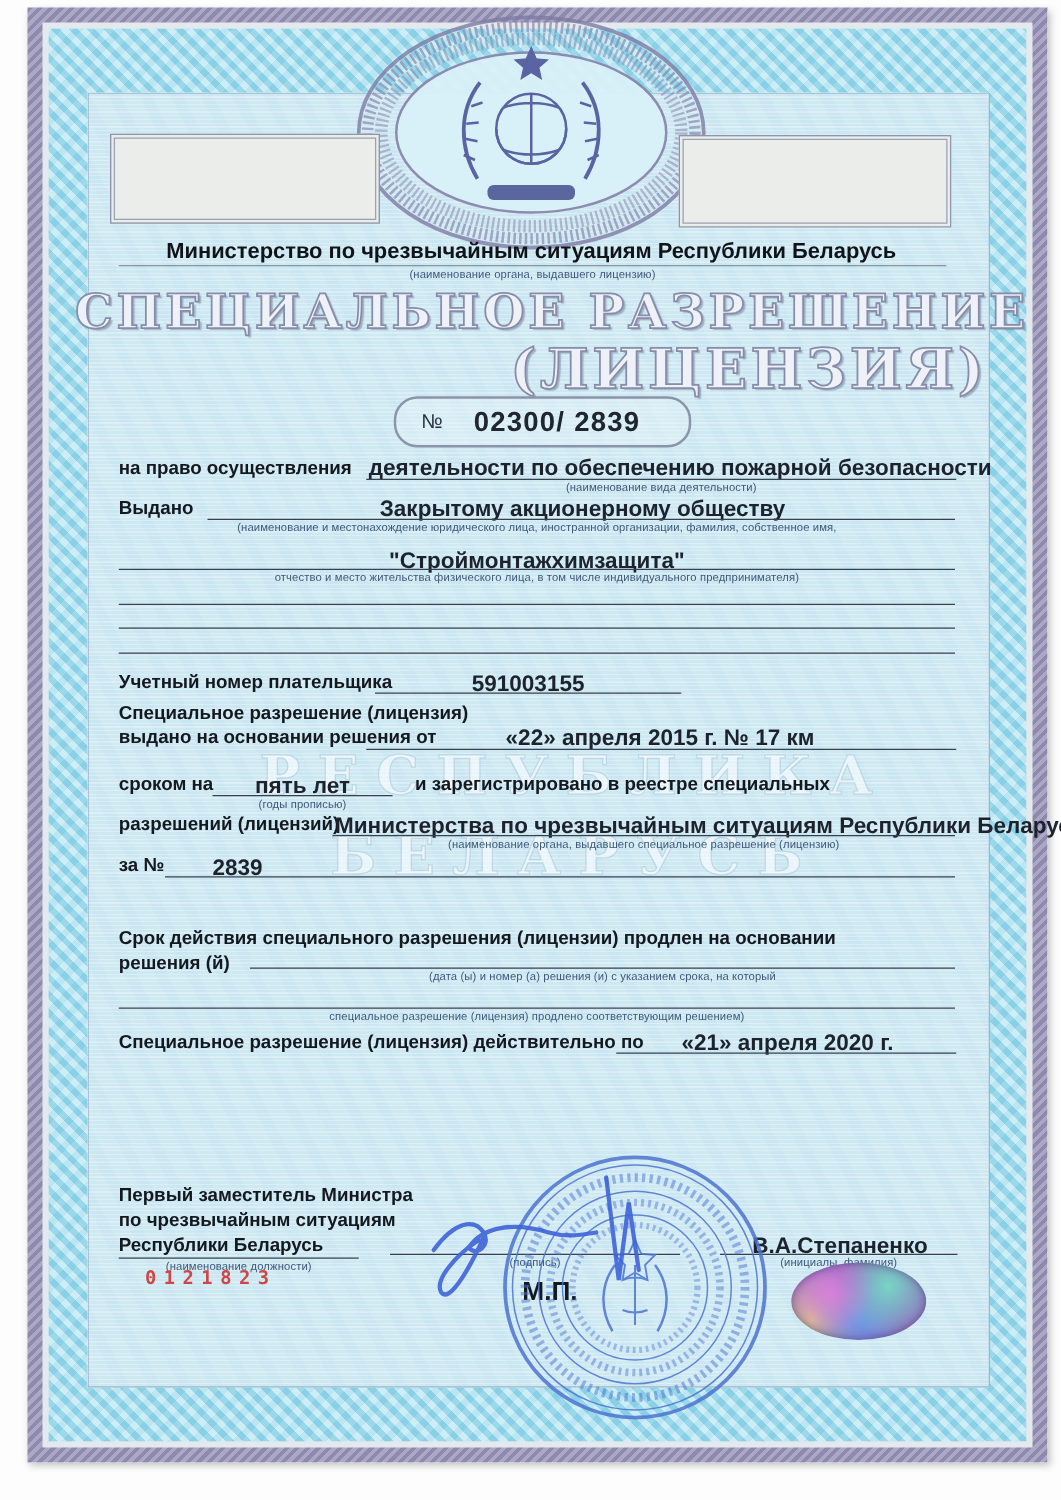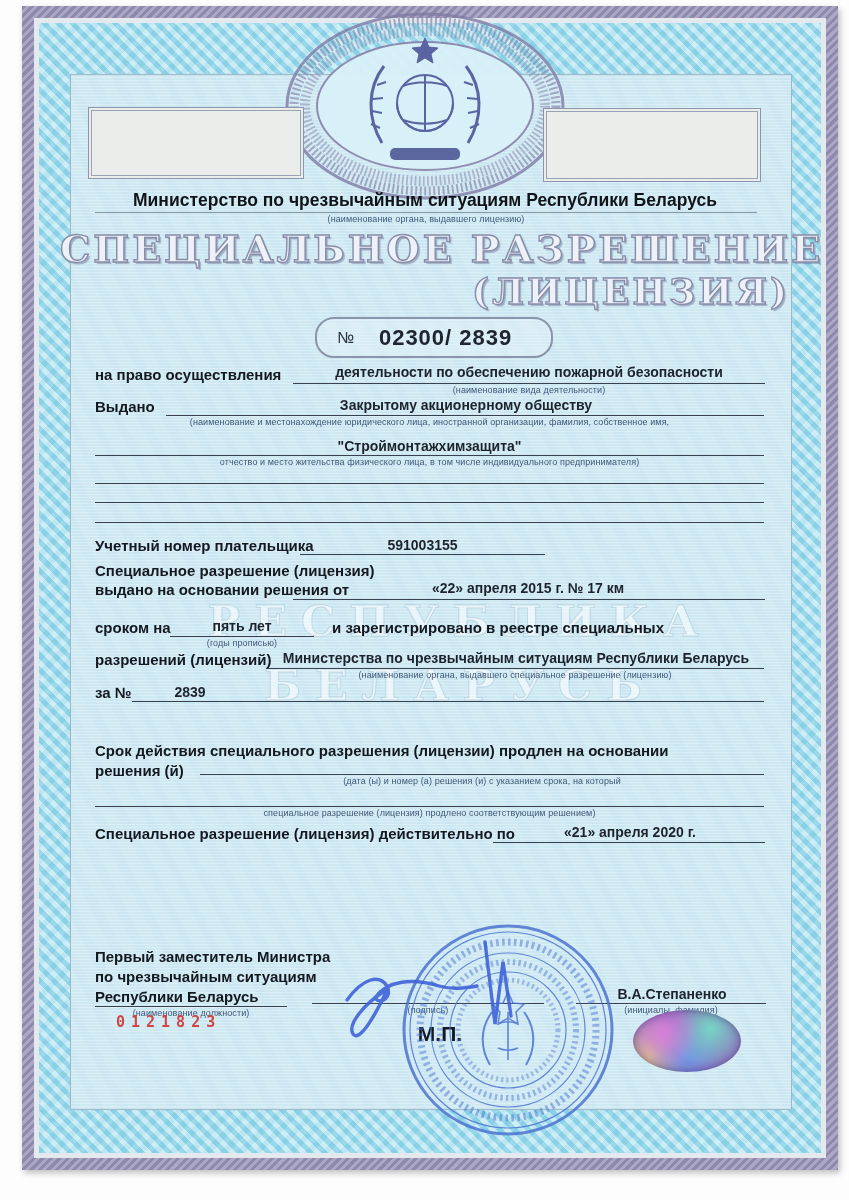--- a/index.html
+++ b/index.html
@@ -16,21 +16,21 @@
            repeating-linear-gradient(45deg,rgba(120,200,225,.55) 0 5px,rgba(210,240,248,.55) 5px 10px),
            repeating-linear-gradient(-45deg,#9ed8ea 0 6px,#c6ebf5 6px 12px);}
   .inner{position:absolute;left:48px;top:68px;right:46px;bottom:60px;
          background:
            repeating-linear-gradient(0deg,rgba(255,255,255,.28) 0 1px,rgba(0,0,0,0) 1px 3px),
            repeating-linear-gradient(63deg,rgba(150,205,228,.10) 0 9px,rgba(0,0,0,0) 9px 22px),
            #cfe9f3;
          box-shadow:inset 0 0 0 1px #9fb6c6;}
   
   .lbl{font-weight:700;font-size:15px;color:#14181f;white-space:nowrap;}
-  .val{font-weight:700;font-size:14px;color:#1d232c;text-align:center;white-space:nowrap;}
+  .val{font-weight:700;font-size:18px;color:#1d232c;text-align:center;white-space:nowrap;}
   .cap{font-weight:400;font-size:9px;color:#3f5878;text-align:center;white-space:nowrap;
        letter-spacing:.1px;}
   .hline{height:1.4px;background:#39414f;}
   .ministry{font-weight:700;font-size:17.5px;color:#101418;text-align:center;}
   .doc-title{font-family:"DejaVu Serif",serif;font-weight:700;text-align:right;
        color:#eef1f7;-webkit-text-stroke:1.4px #878da9;letter-spacing:3px;
        text-shadow:2px 2px 1px rgba(96,102,138,.45);white-space:nowrap;}
   .pill{border:2px solid #8b94a9;border-radius:19px;display:flex;align-items:center;
        background:rgba(236,246,250,.35);}
   .pill .n{font-size:16px;color:#2a3242;padding-left:20px;}
@@ -87,21 +87,21 @@
   </svg>
 
   <div class="abs graybox z2" style="left:88px;top:107px;width:214px;height:70px;"></div>
   <div class="abs graybox z2" style="left:543px;top:108px;width:216px;height:72px;"></div>
 
   <div class="abs ministry z2" style="left:90px;top:190px;width:670px;">Министерство по чрезвычайным ситуациям Республики Беларусь</div>
   <div class="abs hline z2" style="left:95px;top:212px;width:662px;opacity:.5;"></div>
   <div class="abs cap z2" style="left:95px;top:214px;width:662px;">(наименование органа, выдавшего лицензию)</div>
 
   <div class="abs doc-title z2" style="left:60px;top:226px;width:730px;font-size:38px;">СПЕЦИАЛЬНОЕ РАЗРЕШЕНИЕ</div>
-  <div class="abs doc-title z2" style="left:60px;top:270px;width:730px;font-size:36px;">(ЛИЦЕНЗИЯ)</div>
+  <div class="abs doc-title z2" style="left:60px;top:270px;width:730px;font-size:44px;">(ЛИЦЕНЗИЯ)</div>
 
   <div class="abs pill z2" style="left:315px;top:317px;width:234px;height:37px;">
     <span class="n">№</span>
     <span class="v">02300/ 2839</span>
   </div>
 
   <div class="abs lbl z2" style="left:95px;top:366px;">на право осуществления</div>
   <div class="abs val z2" style="left:295px;top:364px;width:468px;">деятельности по обеспечению пожарной безопасности</div>
   <div class="abs hline z2" style="left:293px;top:383px;width:472px;"></div>
   <div class="abs cap z2" style="left:293px;top:385px;width:472px;">(наименование вида деятельности)</div>

